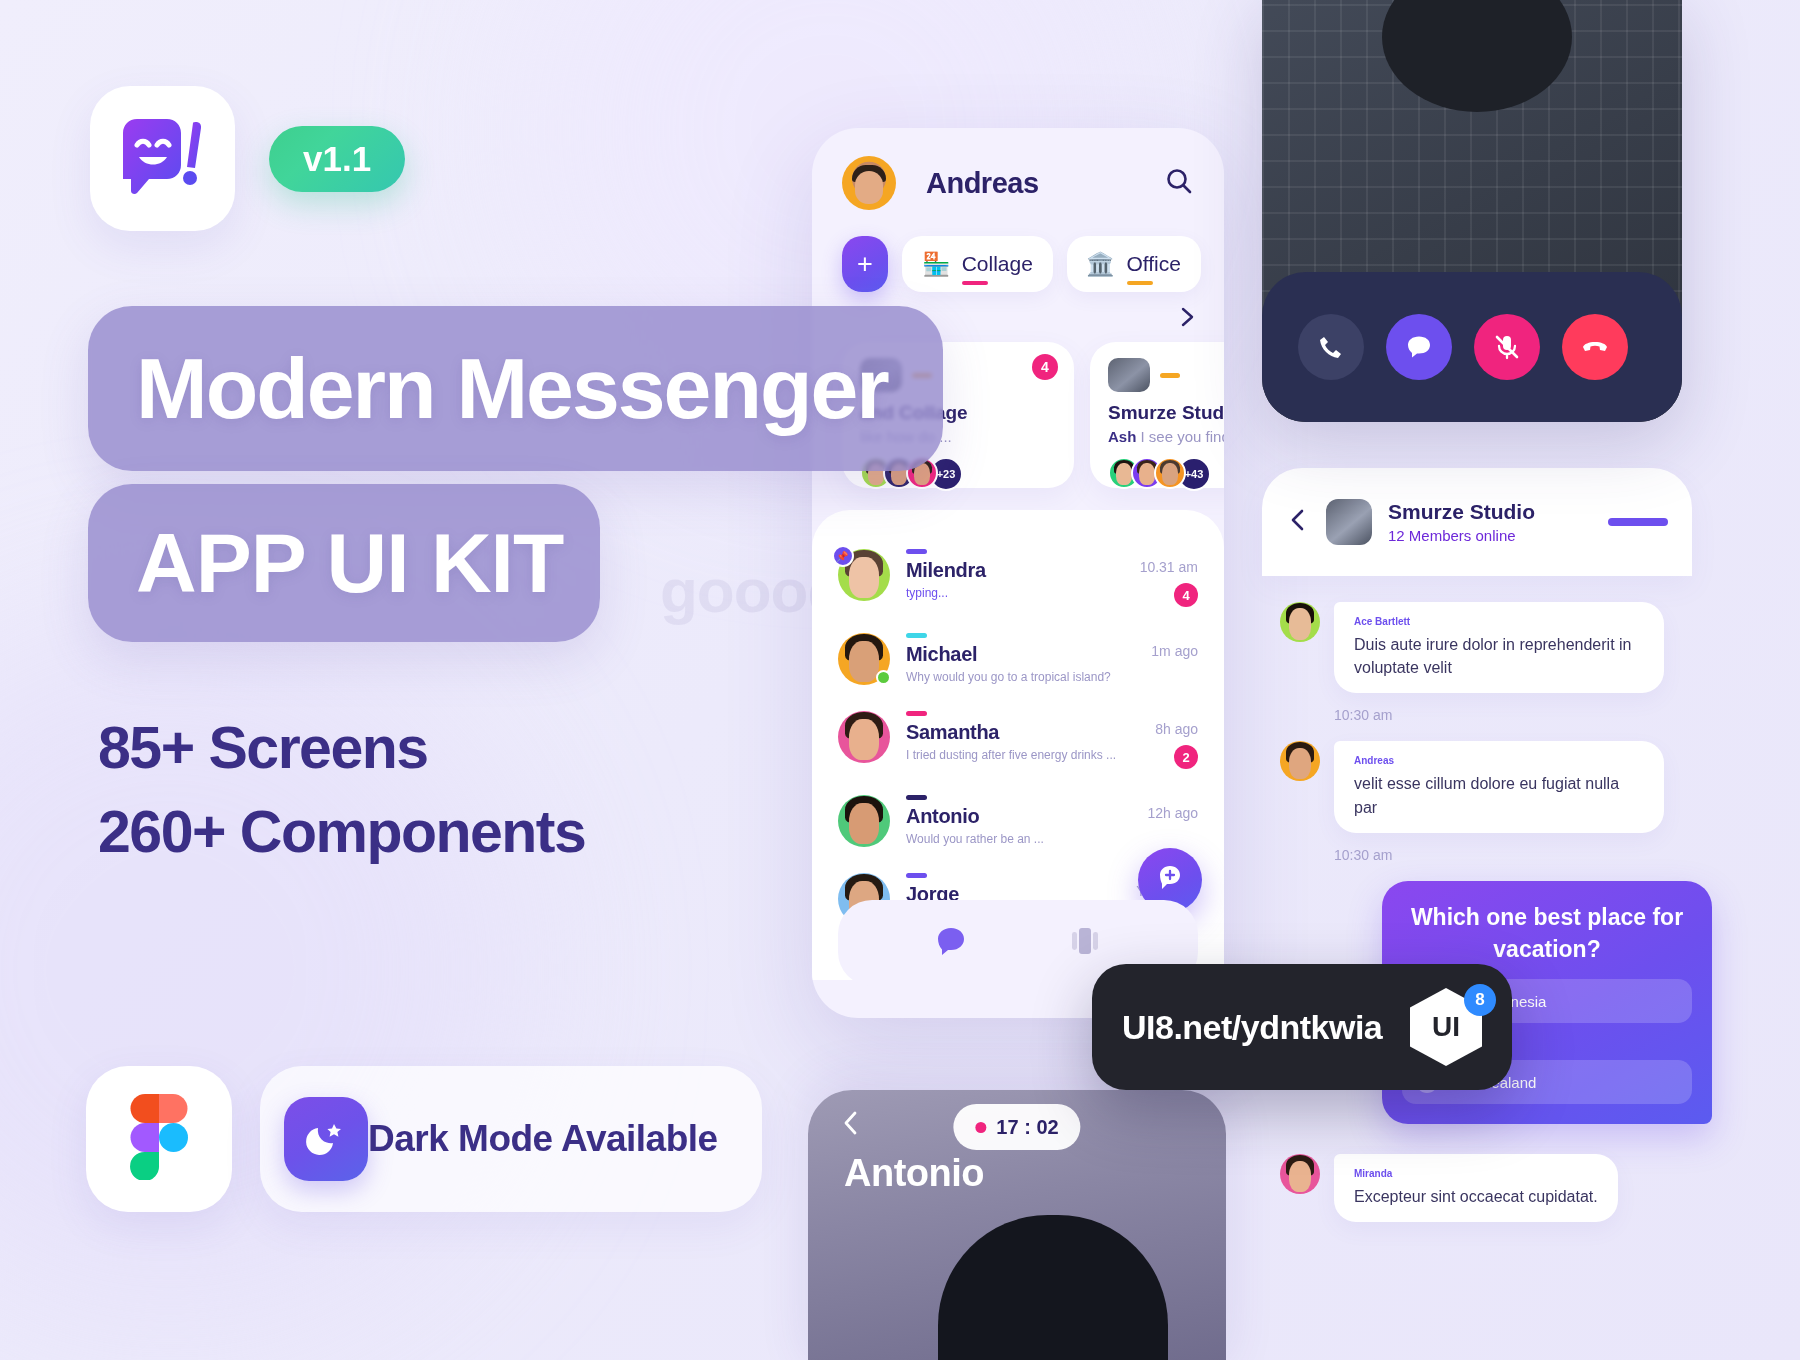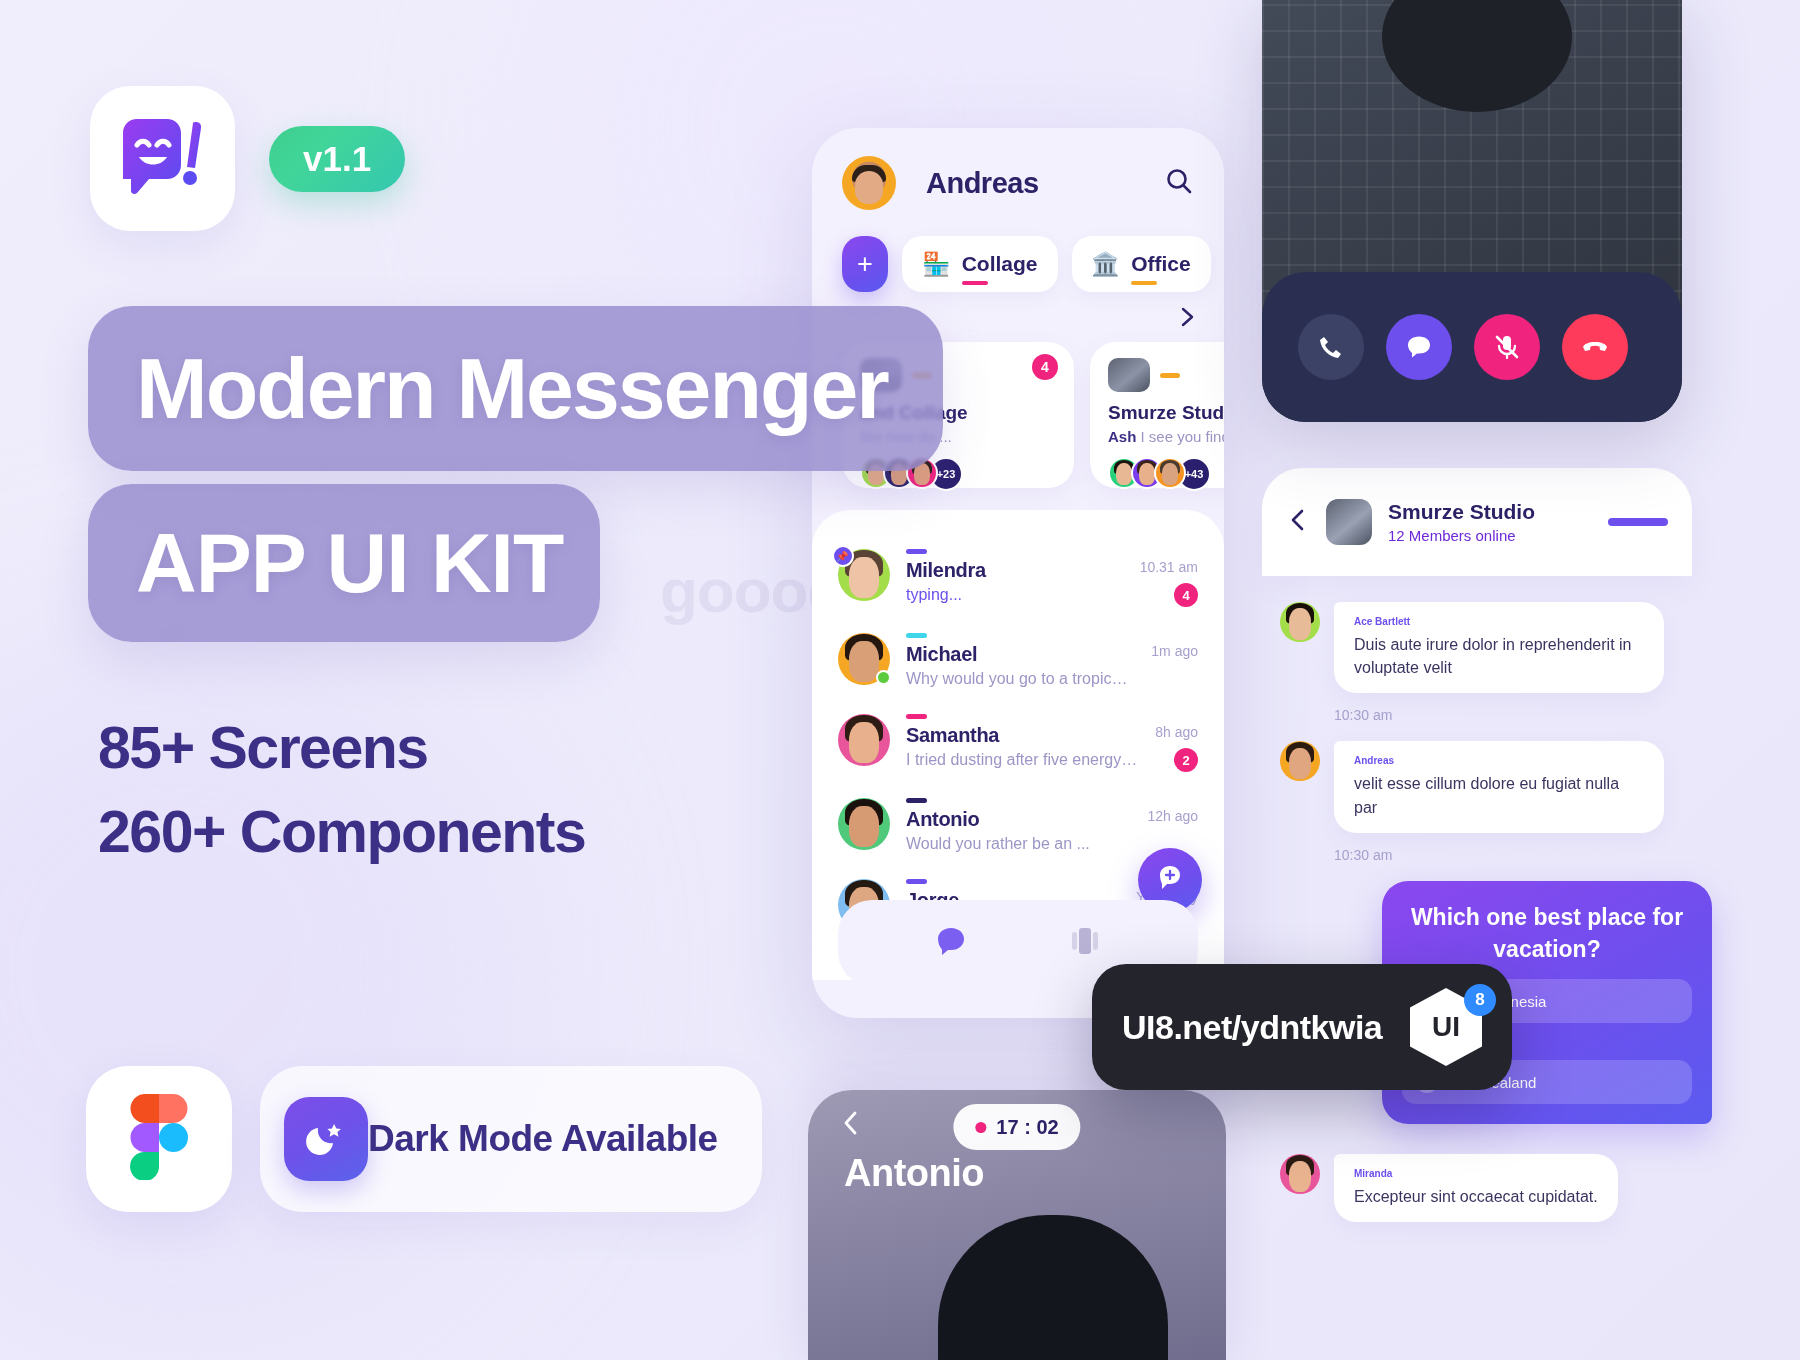--- a/index.html
+++ b/index.html
@@ -110,21 +110,21 @@
     display: flex; align-items: center; justify-content: center;
     color: #fff; font-size: 27px; font-weight: 400; line-height: 1;
     box-shadow: 0 8px 20px rgba(110,75,235,.30);
   }
   .chip {
     height: 56px; padding: 0 20px; border-radius: 20px; background: #fff;
     display: flex; align-items: center; gap: 11px; flex: none;
     box-shadow: 0 6px 18px rgba(100,80,180,.07);
   }
   .chip-emoji { font-size: 23px; line-height: 1; }
-  .chip-txt { color: #2c2268; font-size: 21px; font-weight: 700; position: relative; white-space: nowrap; }
+  .chip-txt { color: #2c2268; font-size: 21px; font-weight: 400; position: relative; white-space: nowrap; }
   .chip-txt::after {
     content: ""; position: absolute; left: 0; bottom: -9px; width: 26px; height: 4px; border-radius: 2px;
     background: var(--ul, #6d4fee);
   }
 
   .chev-row { display: flex; justify-content: flex-end; padding: 14px 26px 0 0; }
 
   .group-cards { display: flex; gap: 16px; padding: 10px 0 0 30px; }
   .gcard {
     width: 232px; height: 146px; border-radius: 26px; background: #fff; flex: none;
@@ -160,21 +160,21 @@
   .cav-in { width: 100%; height: 100%; border-radius: 50%; overflow: hidden; position: relative; }
   .pin {
     position: absolute; left: -6px; top: -4px; width: 22px; height: 22px; border-radius: 50%;
     background: #6d4fee; border: 2px solid #fff; display: flex; align-items: center; justify-content: center;
     color: #fff; font-size: 10px;
   }
   .dot-on { position: absolute; right: -1px; bottom: 0; width: 15px; height: 15px; border-radius: 50%; background: #5ccb3e; border: 2px solid #fff; }
   .cmid { flex: 1; min-width: 0; }
   .ctag { width: 21px; height: 5px; border-radius: 3px; margin-bottom: 5px; }
   .cname { color: #2c2268; font-size: 20px; font-weight: 700; letter-spacing: -.3px; }
-  .cmsg { color: #9b96c6; font-size: 16px; margin-top: 4px; white-space: nowrap; overflow: hidden; text-overflow: ellipsis; }
+  .cmsg { color: #9b96c6; font-size: 12px; margin-top: 4px; white-space: nowrap; overflow: hidden; text-overflow: ellipsis; }
   .cmsg.typing { color: #6d4fee; }
   .cright { text-align: right; flex: none; padding-top: 10px; }
   .ctime { color: #a5a0cd; font-size: 14px; white-space: nowrap; }
   .cbadge {
     margin: 8px 0 0 auto; min-width: 24px; height: 24px; padding: 0 7px; border-radius: 12px;
     background: #f0247e; color: #fff; font-size: 13px; font-weight: 700;
     display: flex; align-items: center; justify-content: center; width: fit-content;
   }
   .fab {
     position: absolute; right: 22px; bottom: 68px; width: 64px; height: 64px; border-radius: 50%;

